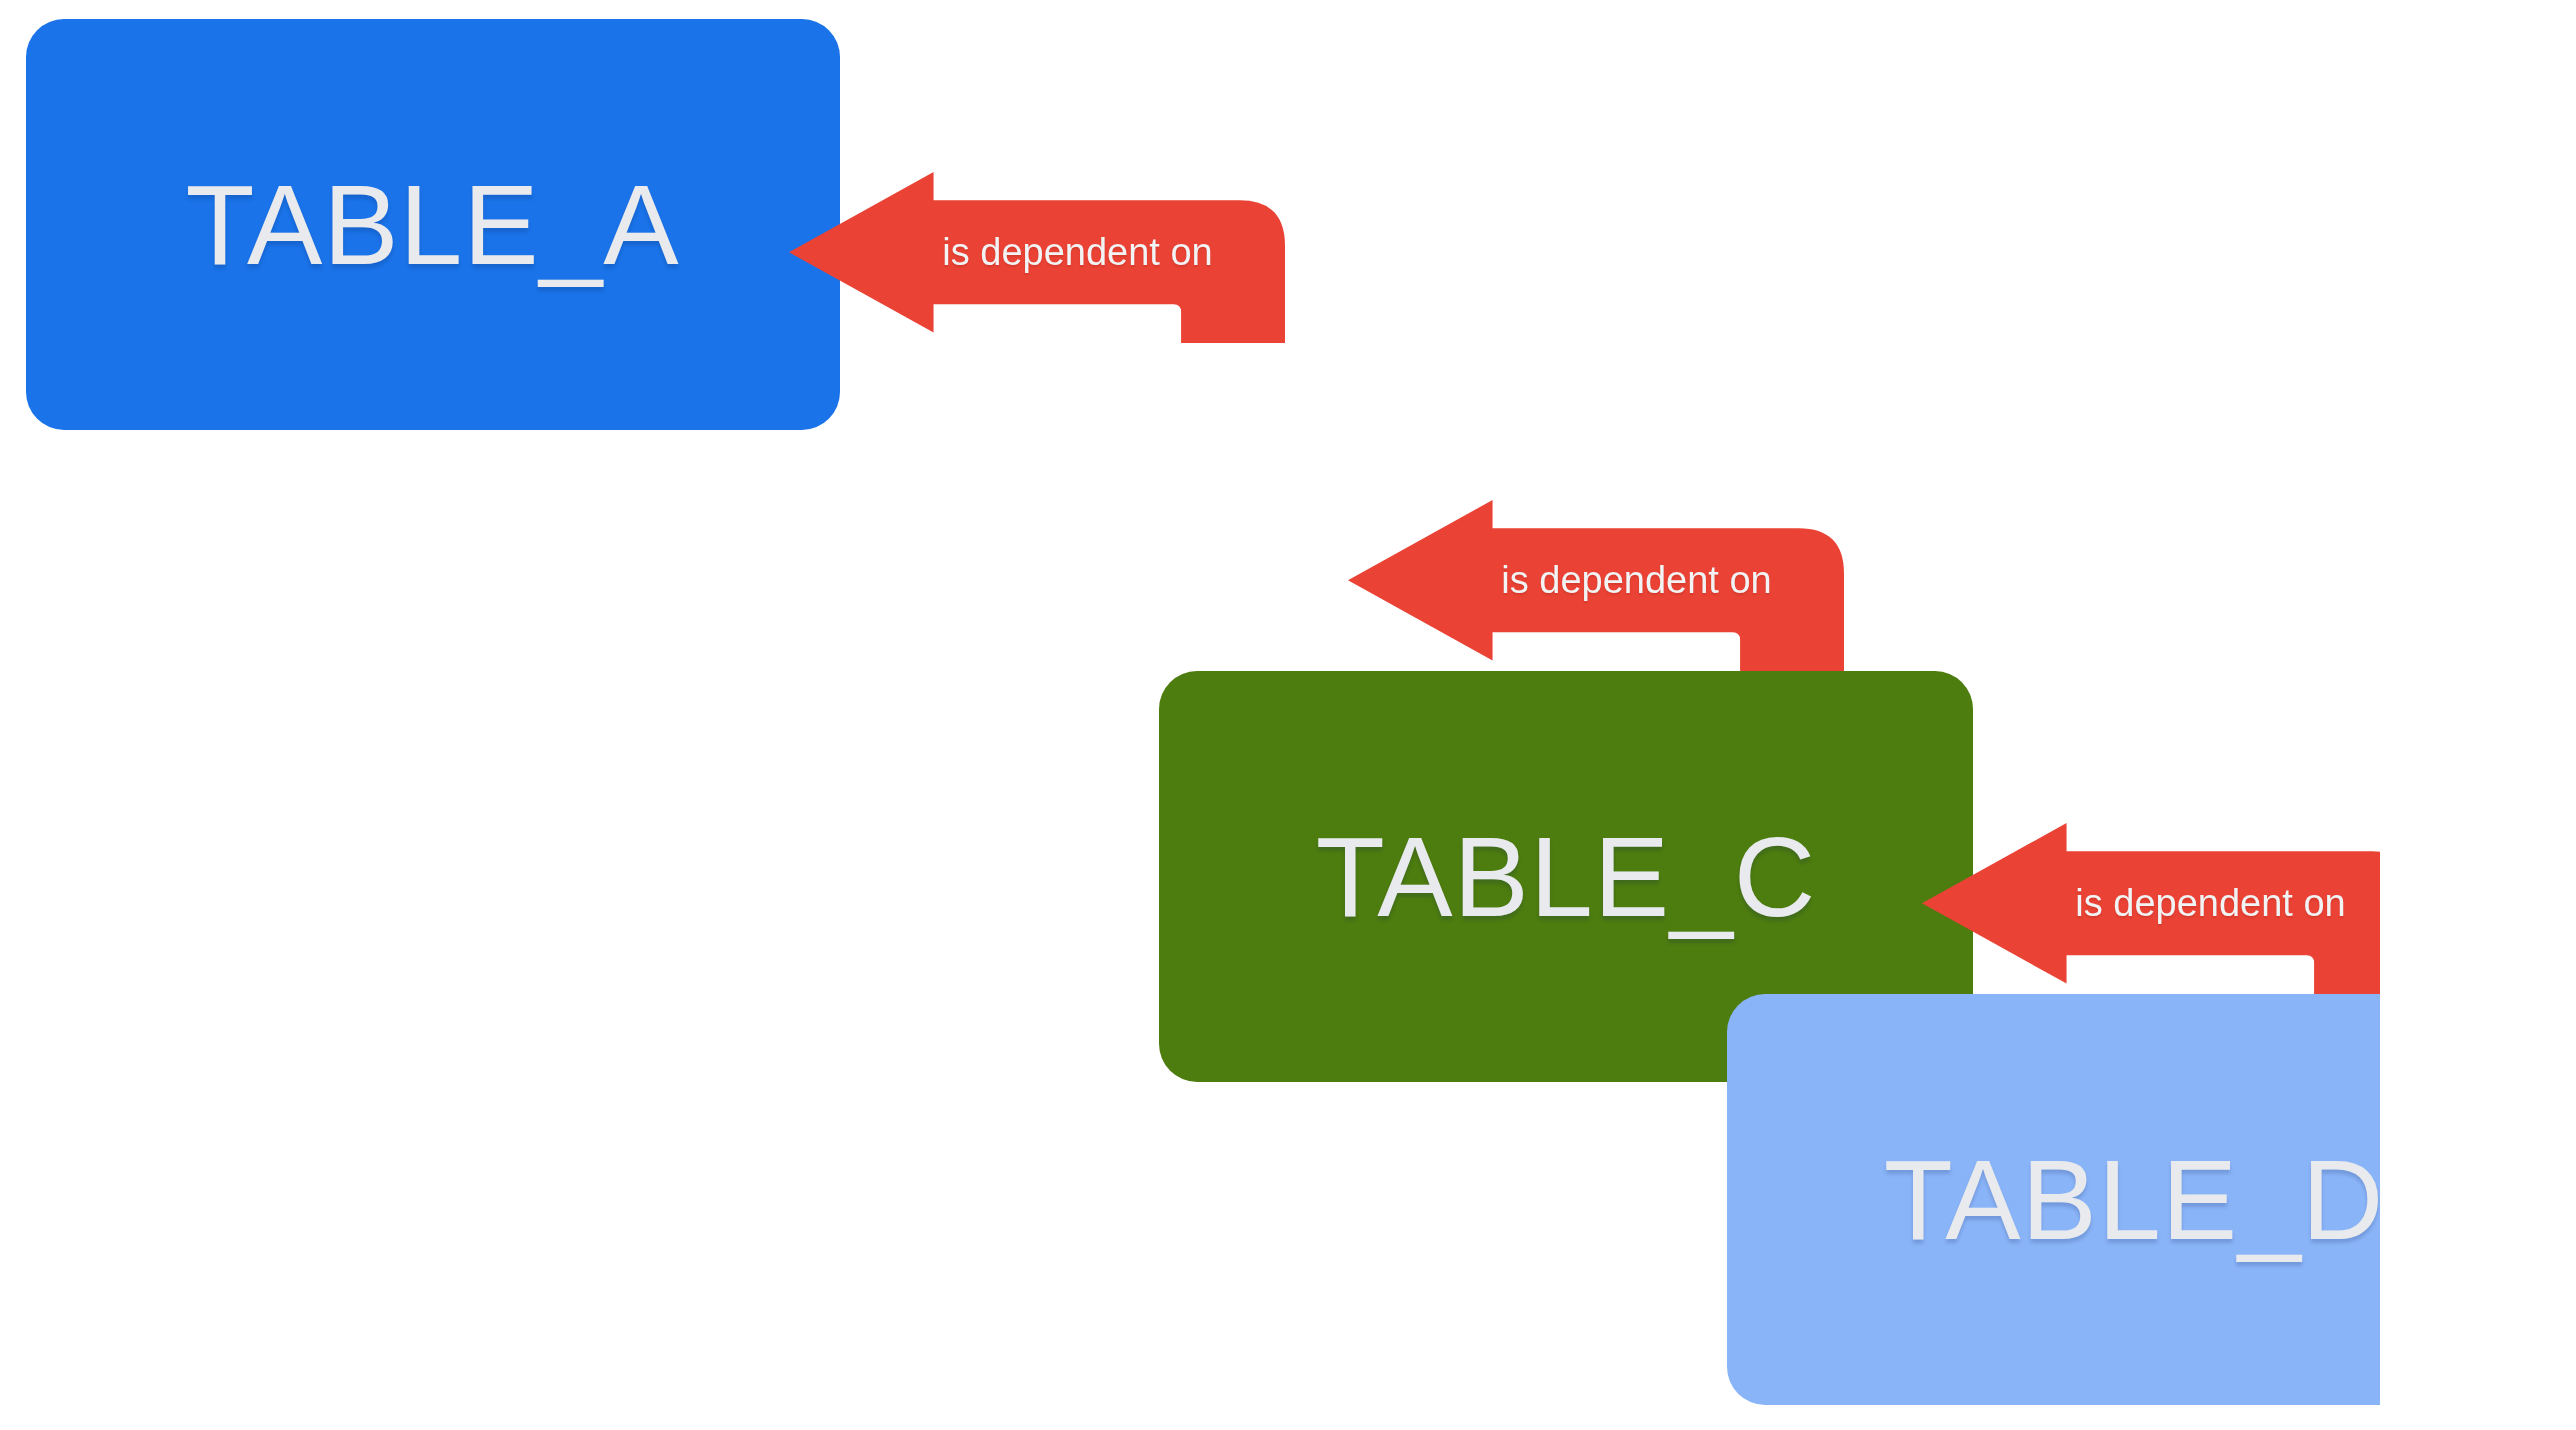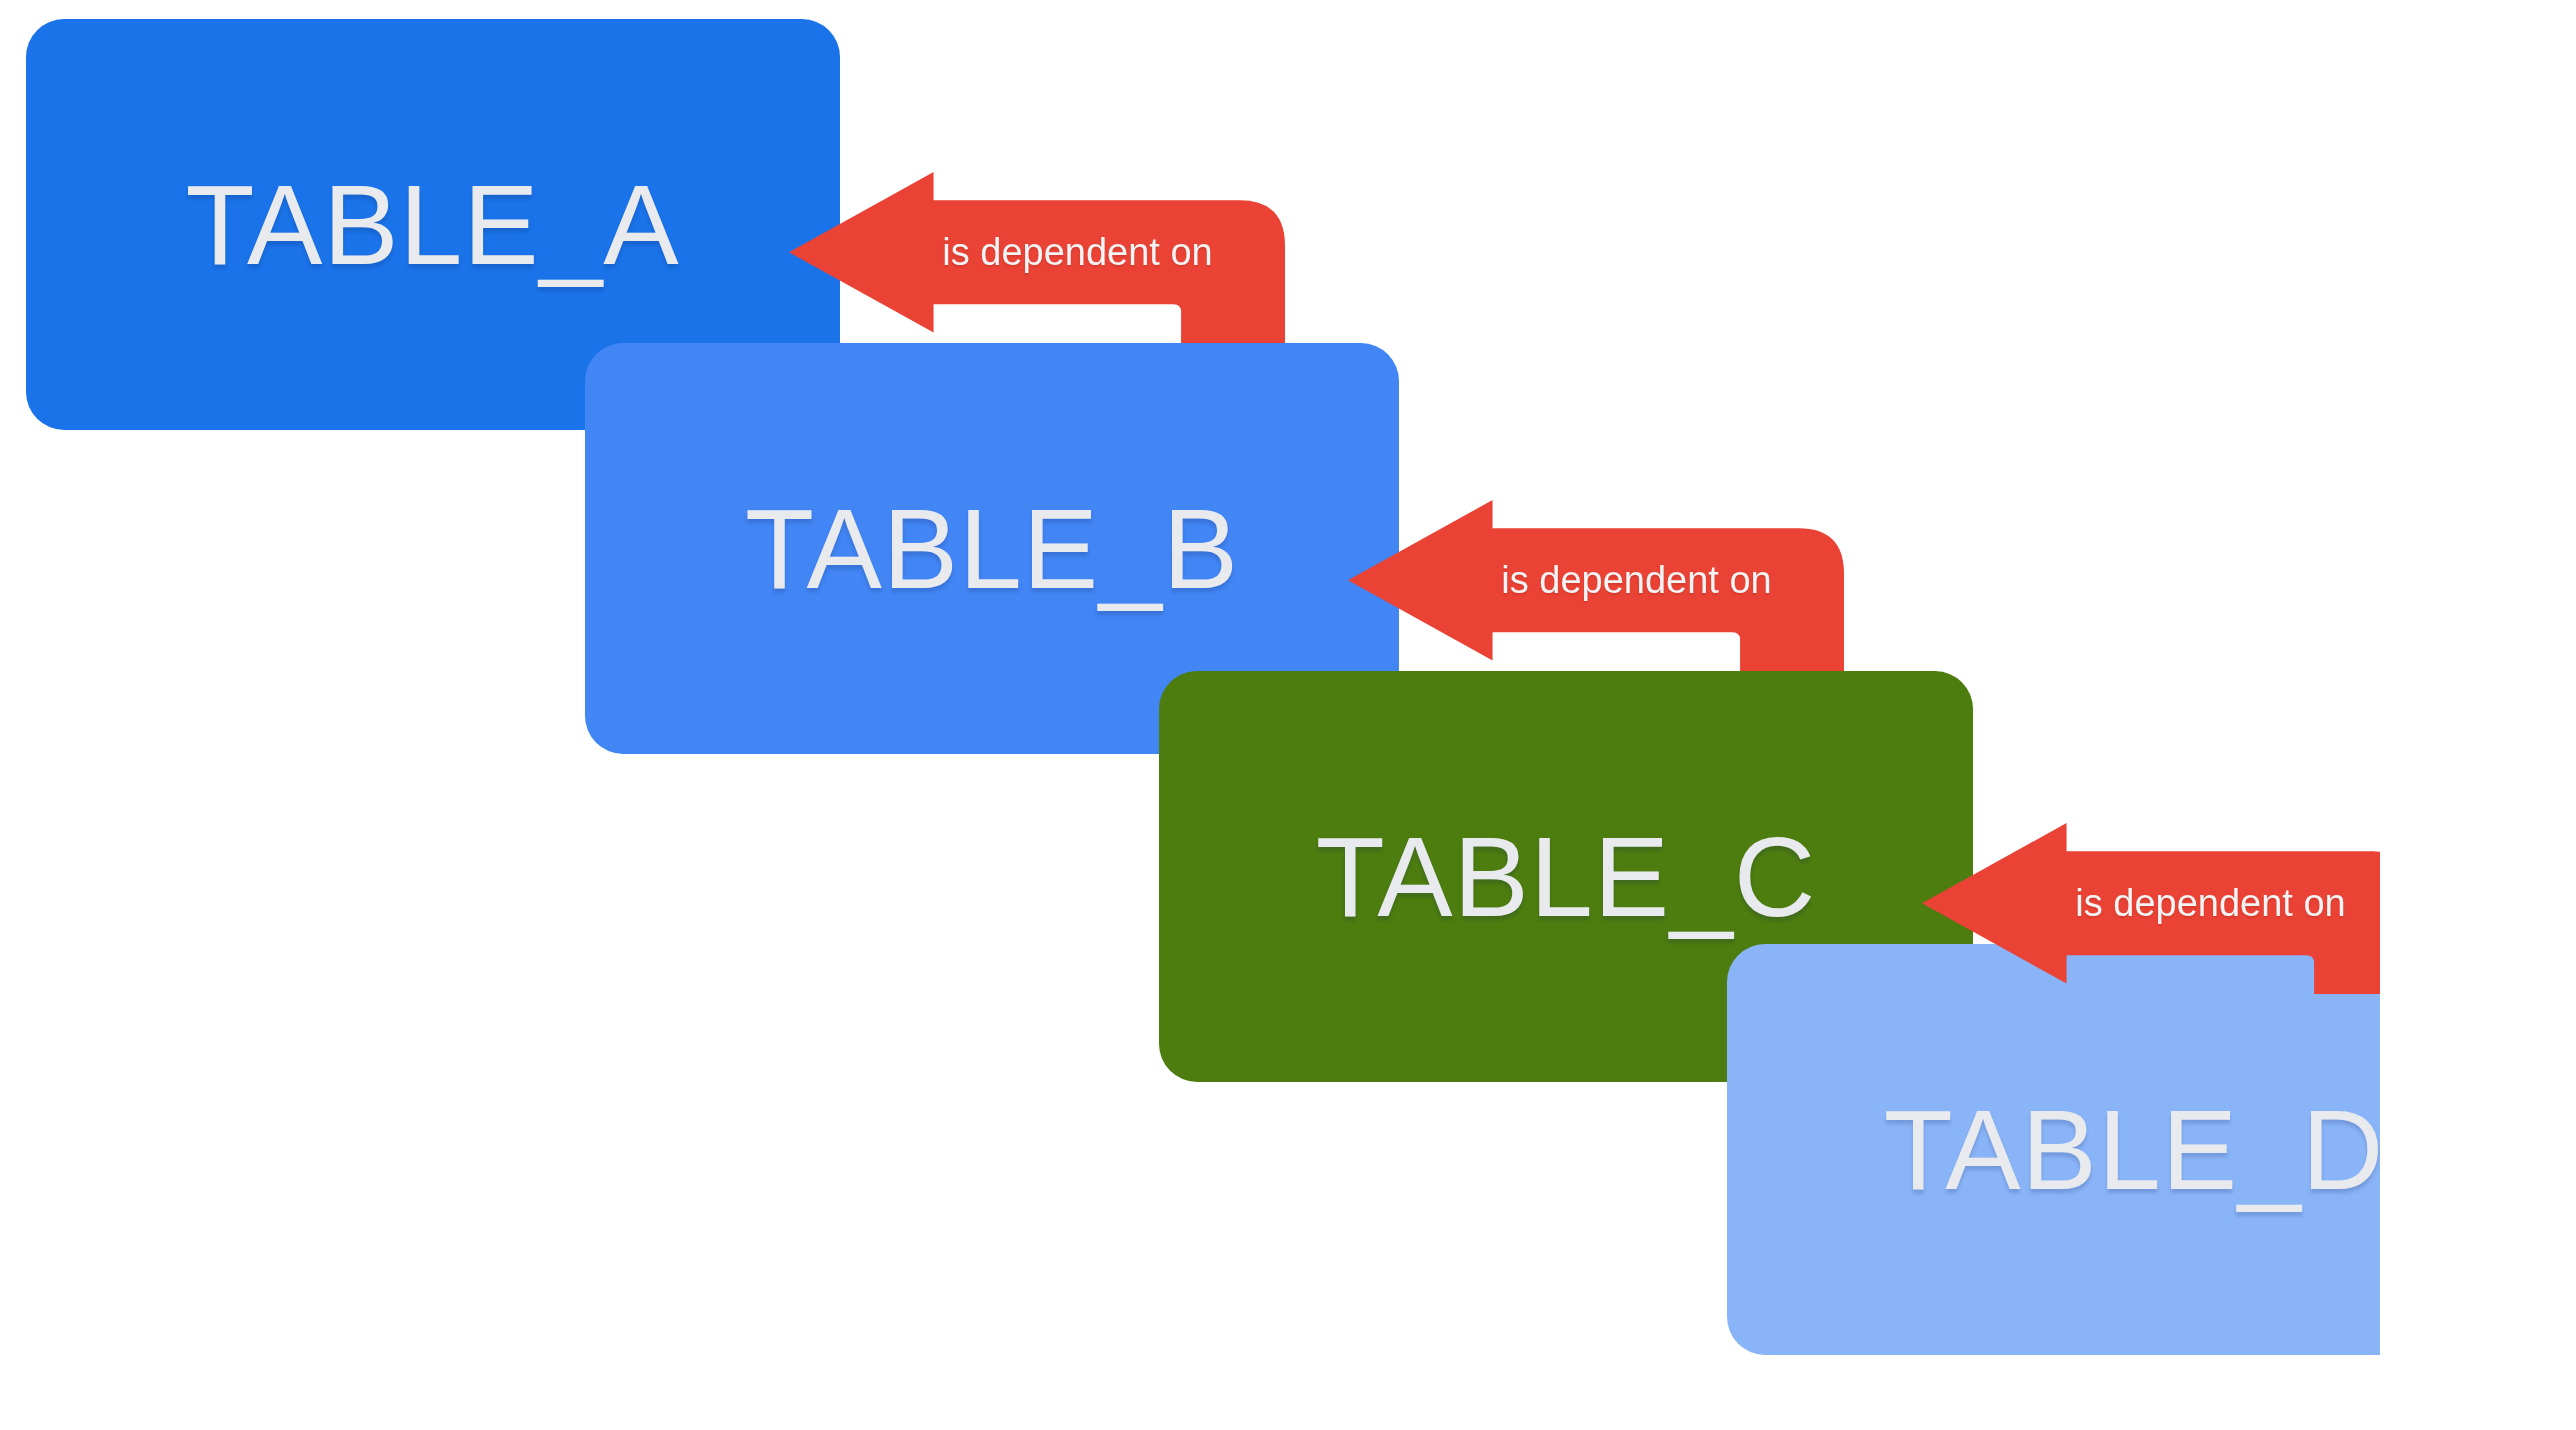--- a/index.html
+++ b/index.html
@@ -29,21 +29,21 @@
     font-size: 113px;
     font-weight: 400;
     letter-spacing: 0.9px;
     text-shadow: 0 3.8px 3.8px rgba(10, 35, 90, 0.18);
     white-space: nowrap;
     user-select: none;
   }
   #box-a { left: 25.5px;  top: 19px;  }
   #box-b { left: 585px; top: 343px; }
   #box-c { left: 1159px; top: 671px; }
-  #box-d { left: 1727px; top: 944px; }
+  #box-d { left: 1727px; top: 994px; }
 
   .dep-arrow {
     position: absolute;
     width: 496px;
     height: 171px;
   }
   #arrow-1 { left: 789px;  top: 172px; }
   #arrow-2 { left: 1348px; top: 500px; }
   #arrow-3 { left: 1922px; top: 823px; }
 
@@ -73,23 +73,20 @@
 </style>
 </head>
 <body style="background-color: rgb(255, 255, 255);">
 
 <div id="stage">
 
   <div id="box-a" class="table-box" style="background-color: rgb(26, 115, 232);">
     <span class="table-label">TABLE_A</span>
   </div>
 
-  <div id="box-b" class="table-box" style="background-color: rgb(66, 133, 244);">
-    <span class="table-label">TABLE_B</span>
-  </div>
 
   <div id="box-c" class="table-box" style="background-color: #4d7c0f;">
     <span class="table-label">TABLE_C</span>
   </div>
 
   <div id="box-d" class="table-box" style="background-color: rgb(138, 180, 248);">
     <span class="table-label">TABLE_D</span>
   </div>
 
   <div id="arrow-1" class="dep-arrow">

